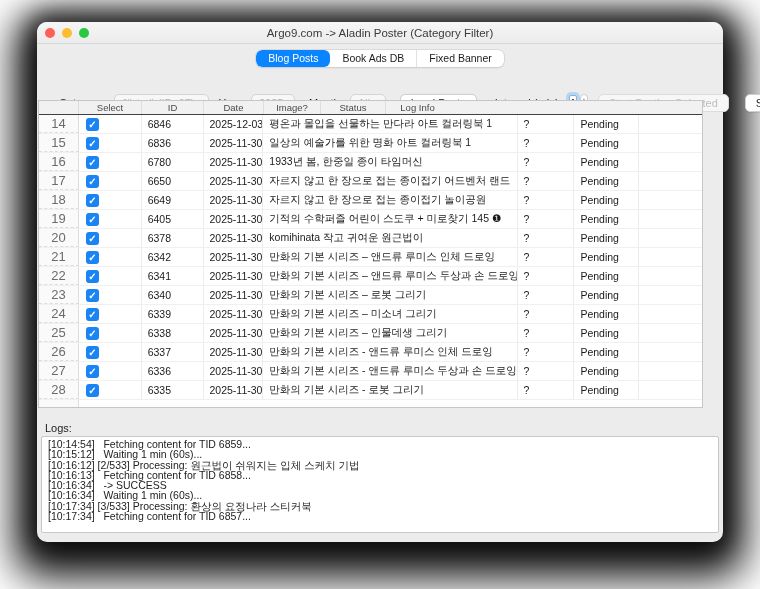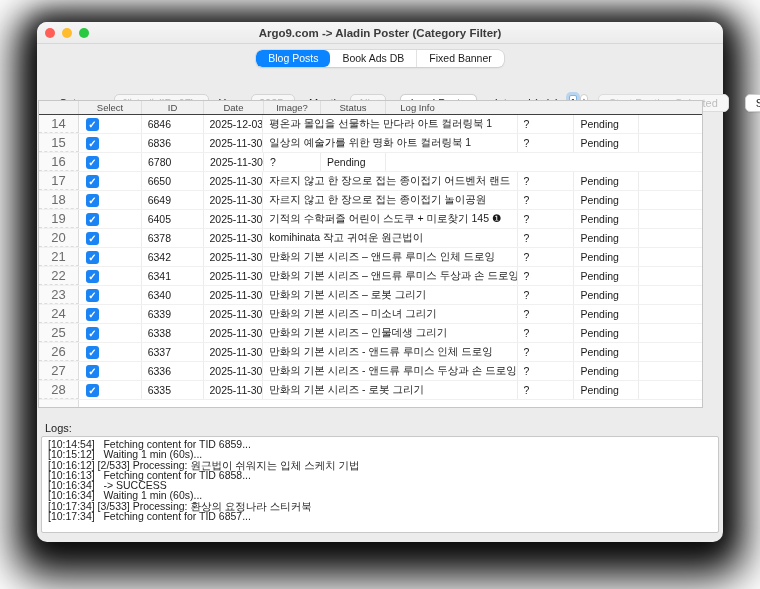--- a/index.html
+++ b/index.html
@@ -20,21 +20,21 @@
     height:22px; border-radius:10px 10px 0 0;
     background:linear-gradient(#f6f6f6,#ebebeb);
     border-bottom:1px solid #d8d8d8;
     display:flex; align-items:center; position:relative;
   }
   .lights { display:flex; gap:7px; margin-left:8px; }
   .light { width:10px; height:10px; border-radius:50%; }
   .light.red{ background:#ff5f57; } .light.yellow{ background:#febc2e; } .light.green{ background:#28c840; }
   .title {
     position:absolute; left:0; right:0; text-align:center;
-    font-size:11.5px; font-weight:bold; color:#3b3b3b;
+    font-size:11.5px; font-weight:normal; color:#3b3b3b;
   }
   
   .tabrow { height:28px; display:flex; justify-content:center; align-items:center; }
   .seg {
     display:flex; background:#ffffff; border-radius:6px;
     box-shadow:0 0 0 0.5px #c9c9c9, 0 1px 2px rgba(0,0,0,0.12);
     overflow:hidden; height:17px;
   }
   .seg-item {
     font-size:10.5px; color:#1c1c1c; padding:2px 12px 0 12px;
@@ -204,20 +204,21 @@
           <div class="td col-status pad">Pending</div>
           <div class="td col-log pad"></div>
         </div>
         <div class="trow">
           <div class="td col-num gutter">16</div>
           <div class="td col-select">
             <div class="checkbox">✓</div>
           </div>
           <div class="td col-id pad">6780</div>
           <div class="td col-date pad">2025-11-30 ...</div>
+          <div class="td col-title pad">1933년 봄, 한중일 종이 타임머신</div>
           <div class="td col-image pad">?</div>
           <div class="td col-status pad">Pending</div>
           <div class="td col-log pad"></div>
         </div>
         <div class="trow">
           <div class="td col-num gutter">17</div>
           <div class="td col-select">
             <div class="checkbox">✓</div>
           </div>
           <div class="td col-id pad">6650</div>

